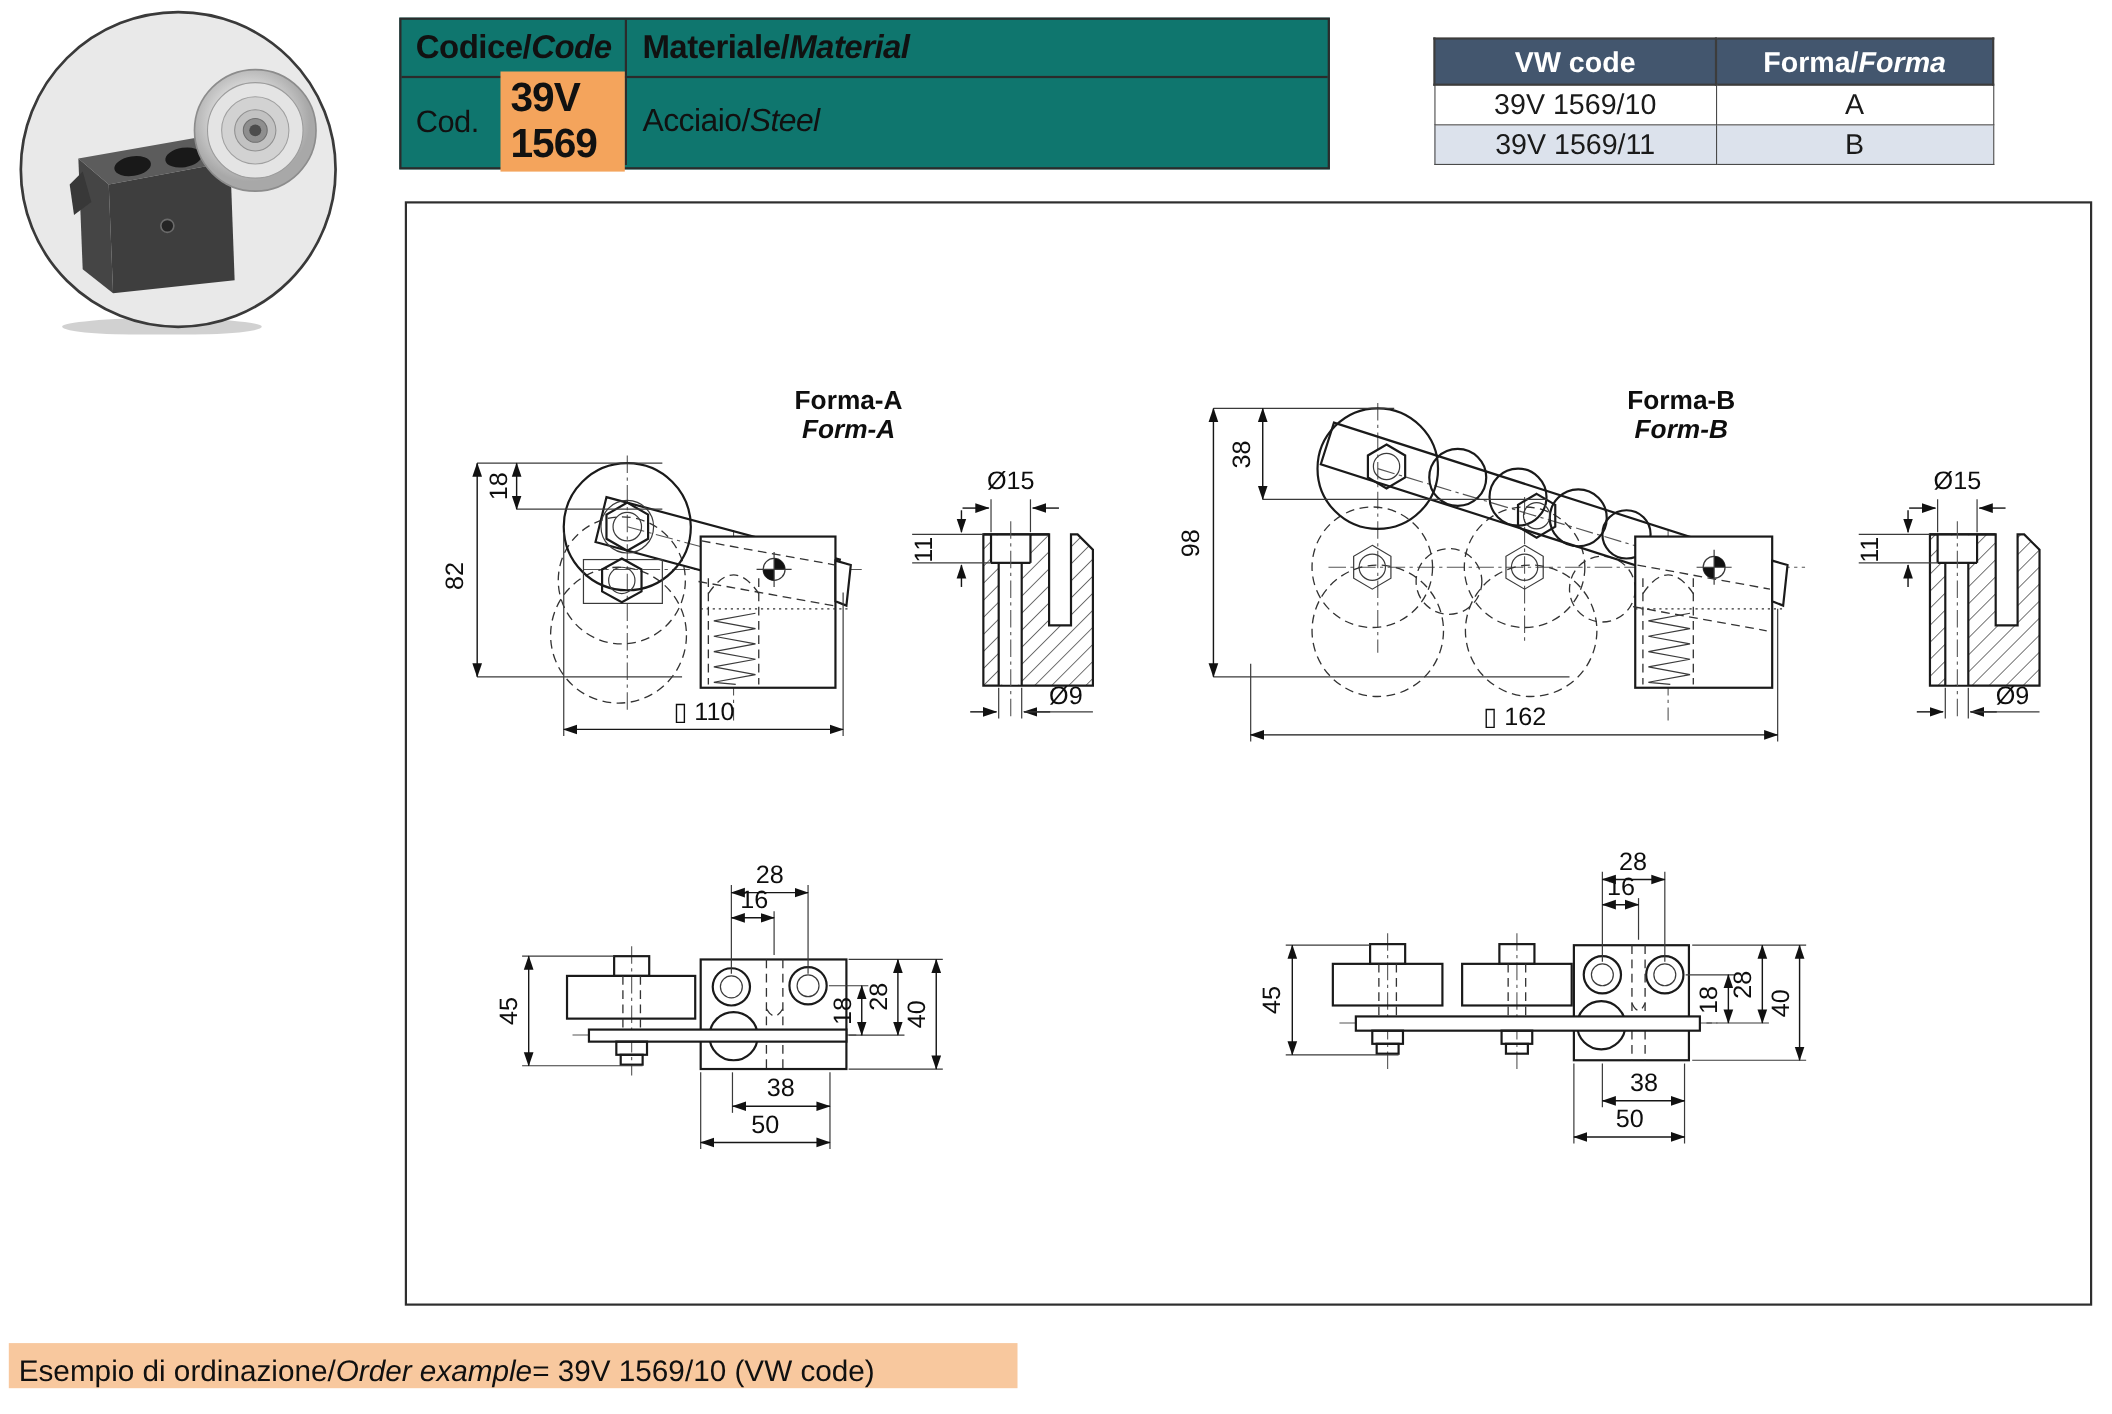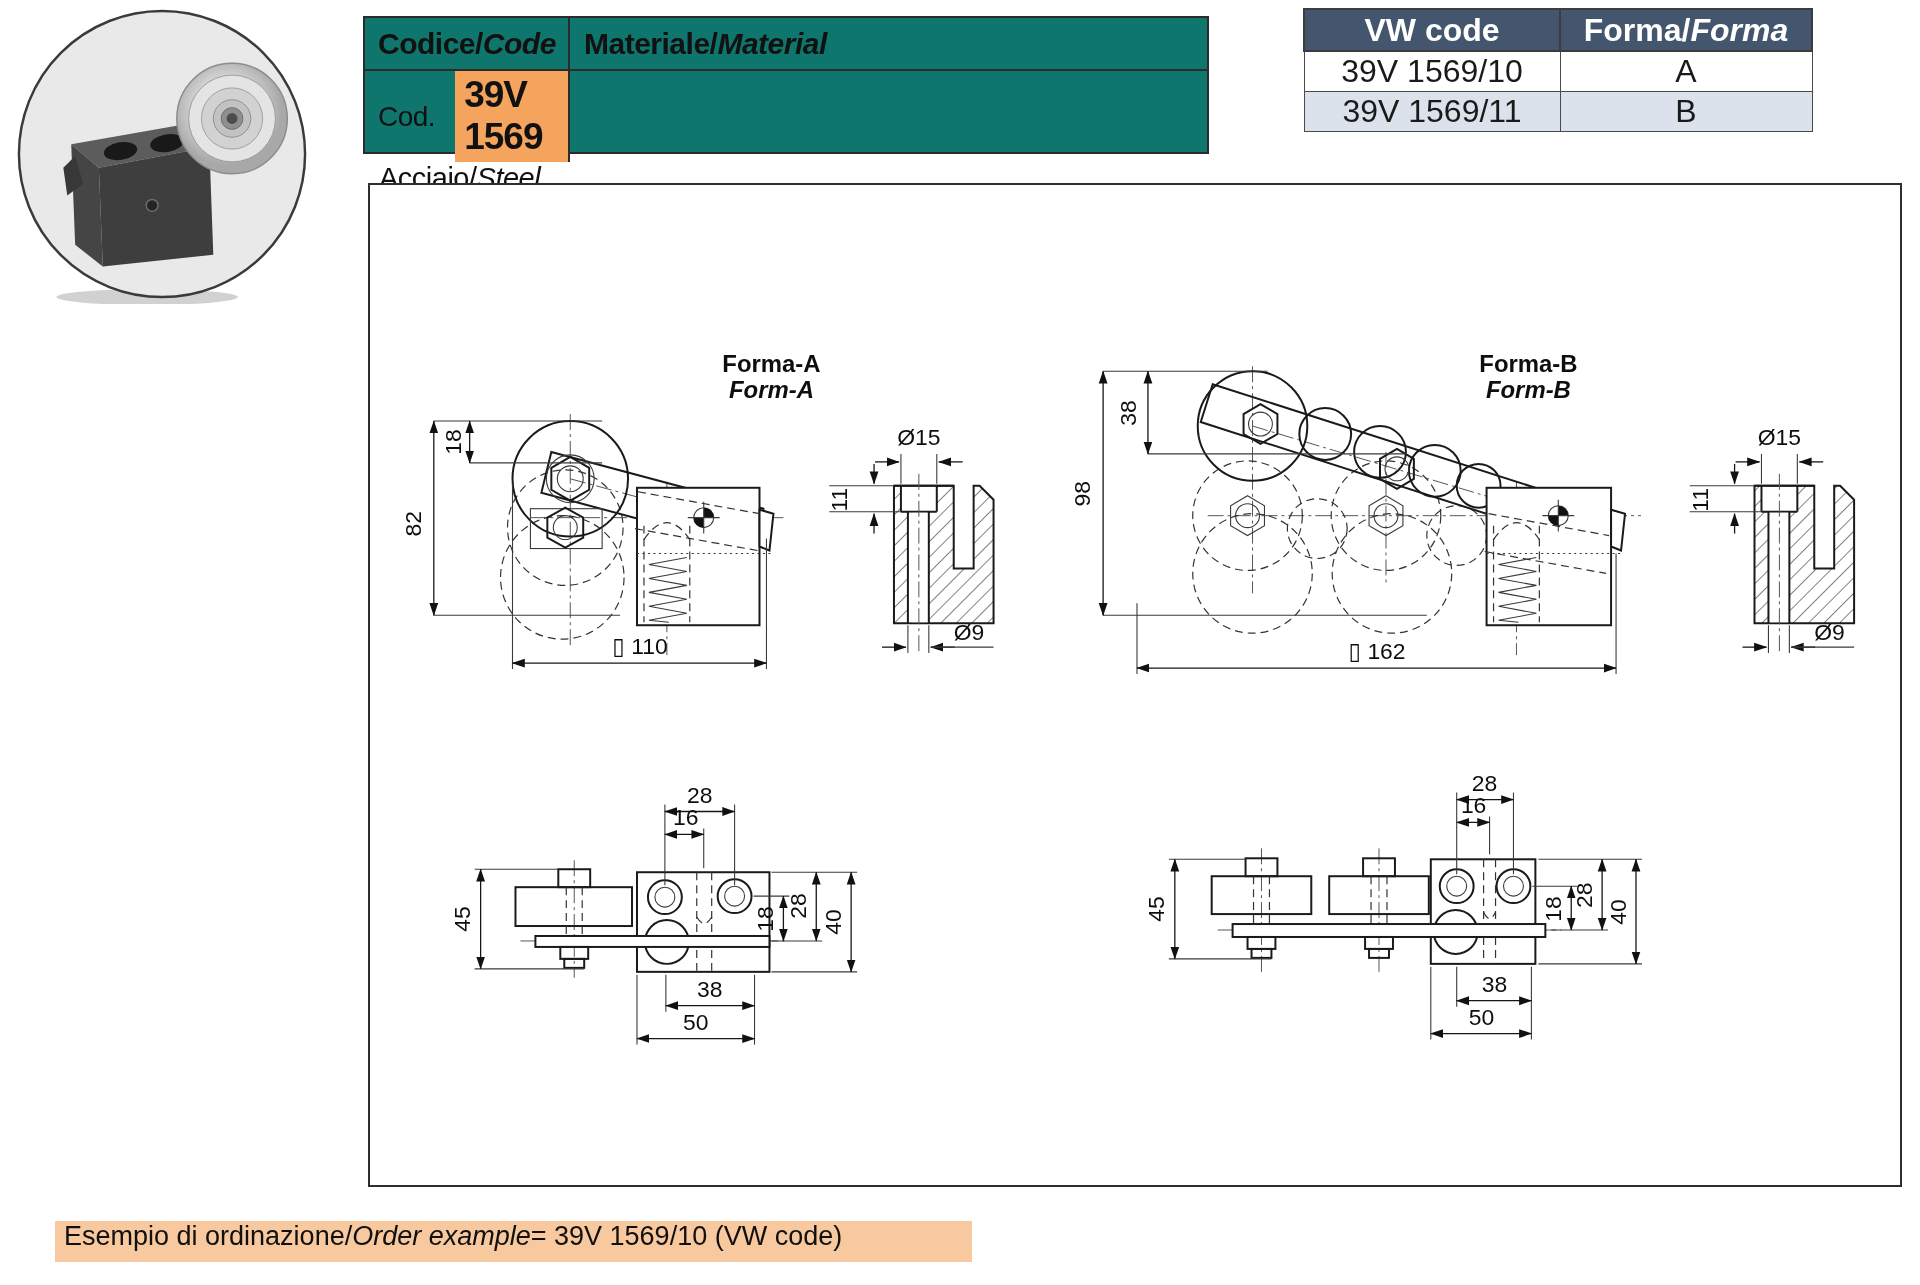--- a/index.html
+++ b/index.html
@@ -6,31 +6,31 @@
   body{width:1920px;height:1285px;position:relative;font-family:"Liberation Sans","DejaVu Sans",sans-serif;color:#111;}
   .abs{position:absolute;}
 
   
   #photo{left:14px;top:8px;width:296px;height:296px;}
 
   
   #codeTable{left:363px;top:16px;width:842px;height:134px;border:2px solid #2b2b2b;background:#0f766e;}
   #codeTable .row{display:flex;}
   #codeTable .hrow{height:51px;border-bottom:2px solid #2b2b2b;}
-  #codeTable .drow{height:79px;flex-direction:column;}
+  #codeTable .drow{height:79px;}
   #codeTable .c1{width:205px;border-right:2px solid #2b2b2b;display:flex;align-items:center;padding-left:13px;box-sizing:border-box;}
   #codeTable .c2{flex:1;display:flex;align-items:center;padding-left:14px;}
   .hdrTxt{font-size:30px;font-weight:bold;letter-spacing:-0.5px;white-space:nowrap;}
   .hdrTxt i{font-style:italic;}
   .codTxt{font-size:28px;letter-spacing:-0.5px;white-space:nowrap;}
   .codeHl{background:var(--accent_orange,#F4A45C);font-weight:bold;font-size:37px;padding:3px 9px 4px 9px;margin-left:20px;letter-spacing:-1px;}
   .matTxt{font-size:29px;letter-spacing:-0.5px;}
 
   
-  #vwTable{left:1303px;top:8px;width:510px;border-collapse:collapse;table-layout:fixed;font-size:32px;}
+  #vwTable{left:1303px;top:34px;width:510px;border-collapse:collapse;table-layout:fixed;font-size:26px;}
   #vwTable th{background:var(--header_blue,#43566E);color:#fff;font-weight:bold;height:38px;border:2px solid #3c3c3c;text-align:center;}
   #vwTable td{height:33px;border:1.5px solid #4a4a4a;text-align:center;color:#1a1a1a;background:#fff;}
   #vwTable tr.alt td{background:var(--row_alt,#DCE2EC);}
 
   
   #frame{left:368px;top:183px;width:1530px;height:1000px;border:2px solid #2e2e2e;background:#fff;}
   #frame svg{display:block;}
 
   
   .ln{stroke:#1a1a1a;stroke-width:2;fill:none;stroke-linejoin:miter;}
@@ -38,21 +38,21 @@
   .tn{stroke:#3a3a3a;stroke-width:1.1;fill:none;}
   .dim{stroke:#161616;stroke-width:1.3;fill:none;}
   .cl{stroke:#555;stroke-width:1;fill:none;stroke-dasharray:16 4 3 4;}
   .dash{stroke:#333;stroke-width:1.2;fill:none;stroke-dasharray:8 5;}
   .dot{stroke:#333;stroke-width:1.2;fill:none;stroke-dasharray:2 3.5;}
   text.d{font-family:"Liberation Sans","DejaVu Sans",sans-serif;font-size:23px;fill:#0e0e0e;}
   text.t{font-family:"Liberation Sans","DejaVu Sans",sans-serif;font-size:24px;font-weight:bold;fill:#0e0e0e;text-anchor:middle;}
   text.ti{font-style:italic;}
 
   
-  #orderStrip{left:8px;top:1221px;width:917px;height:41px;background:var(--strip_orange,#F8C89E);display:flex;align-items:flex-start;padding-left:9px;box-sizing:border-box;font-size:27px;white-space:nowrap;color:#101010;margin-left:47px;}
+  #orderStrip{left:8px;top:1221px;width:917px;height:41px;background:var(--strip_orange,#F8C89E);display:flex;align-items:flex-end;padding-left:9px;box-sizing:border-box;font-size:27px;white-space:nowrap;color:#101010;}
   #orderStrip i{font-style:italic;}
 </style>
 </head>
 <body>
 
 <div class="abs" id="photo">
   <svg width="296" height="296" viewBox="0 0 300 300">
     <defs>
       <clipPath id="pc">
           <circle cx="150" cy="148" r="145"></circle>

